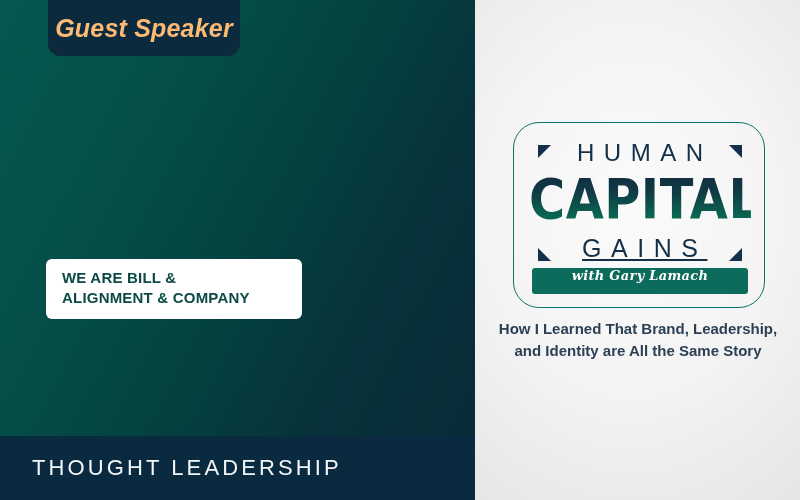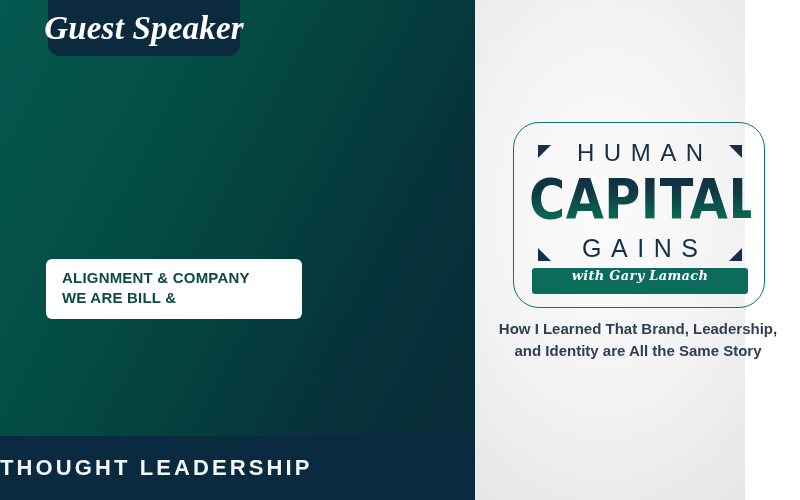--- a/index.html
+++ b/index.html
@@ -40,25 +40,25 @@
     background: #0b2a3e;
     border-bottom-left-radius: 12px;
     border-bottom-right-radius: 12px;
     display: flex;
     align-items: center;
     justify-content: center;
     box-sizing: border-box;
     padding-top: 4px;
   }
   .badge-text {
-    font-family: Liberation Serif, serif;
+    font-family: Liberation Sans, sans-serif;
     font-style: italic;
     font-weight: 700;
-    font-size: 33px;
-    color: #ffffff;
+    font-size: 25px;
+    color: #fdba74;
     letter-spacing: 0.2px;
     white-space: nowrap;
   }
 
   
   .speaker-name {
     position: absolute;
     left: 46px;
     top: 128px;
     font-size: 58px;
@@ -105,32 +105,33 @@
     position: absolute;
     left: 0;
     top: 436px;
     width: 475px;
     height: 64px;
     background: #0a2a40;
     display: flex;
     align-items: center;
   }
   .footer-text {
+    margin-left: 32px;
     font-size: 22px;
-    font-weight: 700;
+    font-weight: 400;
     color: #f4f7f8;
     letter-spacing: 3.1px;
     white-space: nowrap;
   }
 
   
   .right-panel {
     position: absolute;
     left: 475px; top: 0;
-    width: 270px;
+    width: 325px;
     height: 500px;
     background:
       radial-gradient(ellipse 115% 92% at 48% 42%,
         #fbfbfb 0%,
         #f4f4f4 38%,
         #e9e9e9 68%,
         #dedede 100%);
   }
 
   
@@ -187,20 +188,21 @@
     position: absolute;
     left: 0; right: 0;
     top: 113px;
     text-align: center;
     font-size: 25px;
     font-weight: 400;
     color: #142f46;
     letter-spacing: 9.5px;
     text-indent: 9.5px;
     line-height: 1;
+    text-decoration: underline;
   }
 
   .logo-host-bar {
     position: absolute;
     left: 18px;
     top: 145px;
     width: 216px;
     height: 26px;
     background: #0d6b5c;
     border-radius: 3px;
@@ -265,22 +267,22 @@
 
   <div class="left-panel">
 
     <div class="badge">
       <span class="badge-text">Guest Speaker</span>
     </div>
 
 
 
     <div class="company-card">
+      <div class="company-line">WE ARE BILL &amp;</div>
       <div class="company-line">ALIGNMENT &amp; COMPANY</div>
-      <div class="company-line">WE ARE BILL &amp;</div>
     </div>
 
     <div class="footer-bar">
       <span class="footer-text">THOUGHT LEADERSHIP</span>
     </div>
   </div>
 
   <div class="right-panel">
 
     <div class="logo-frame">

